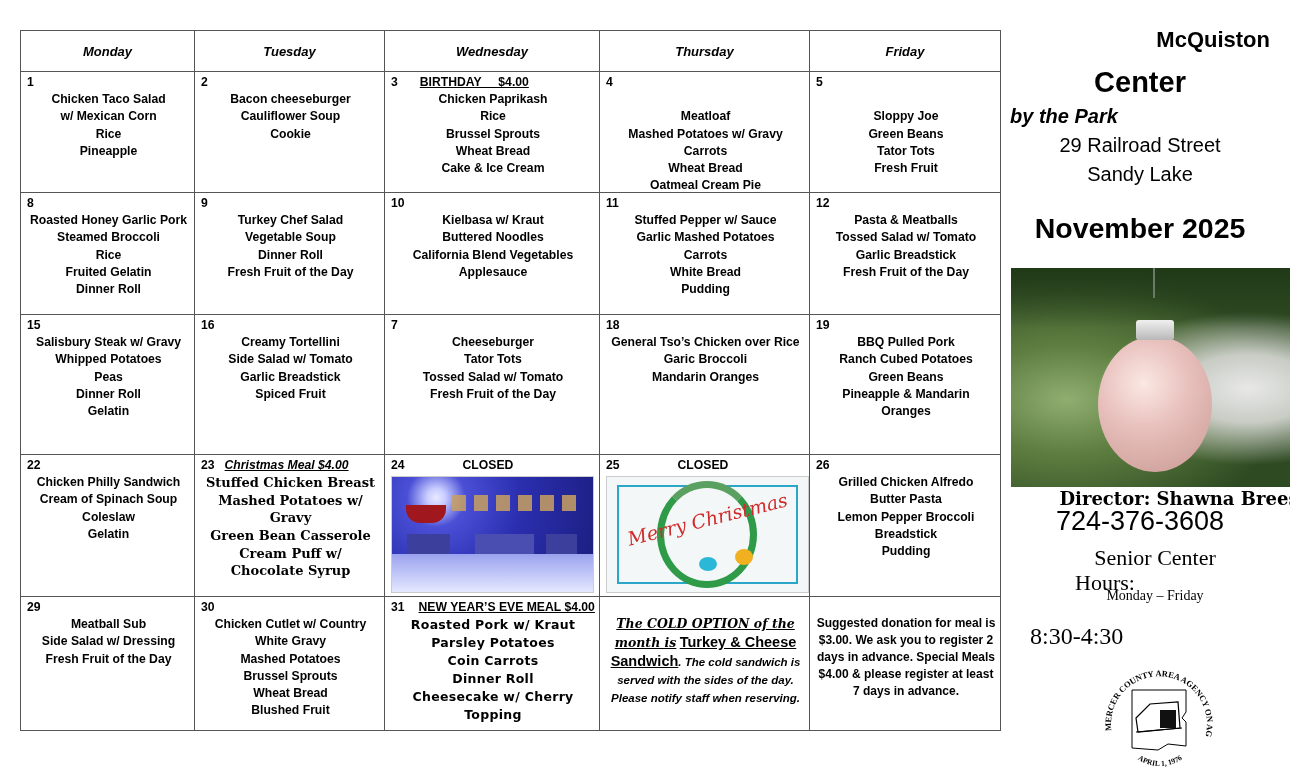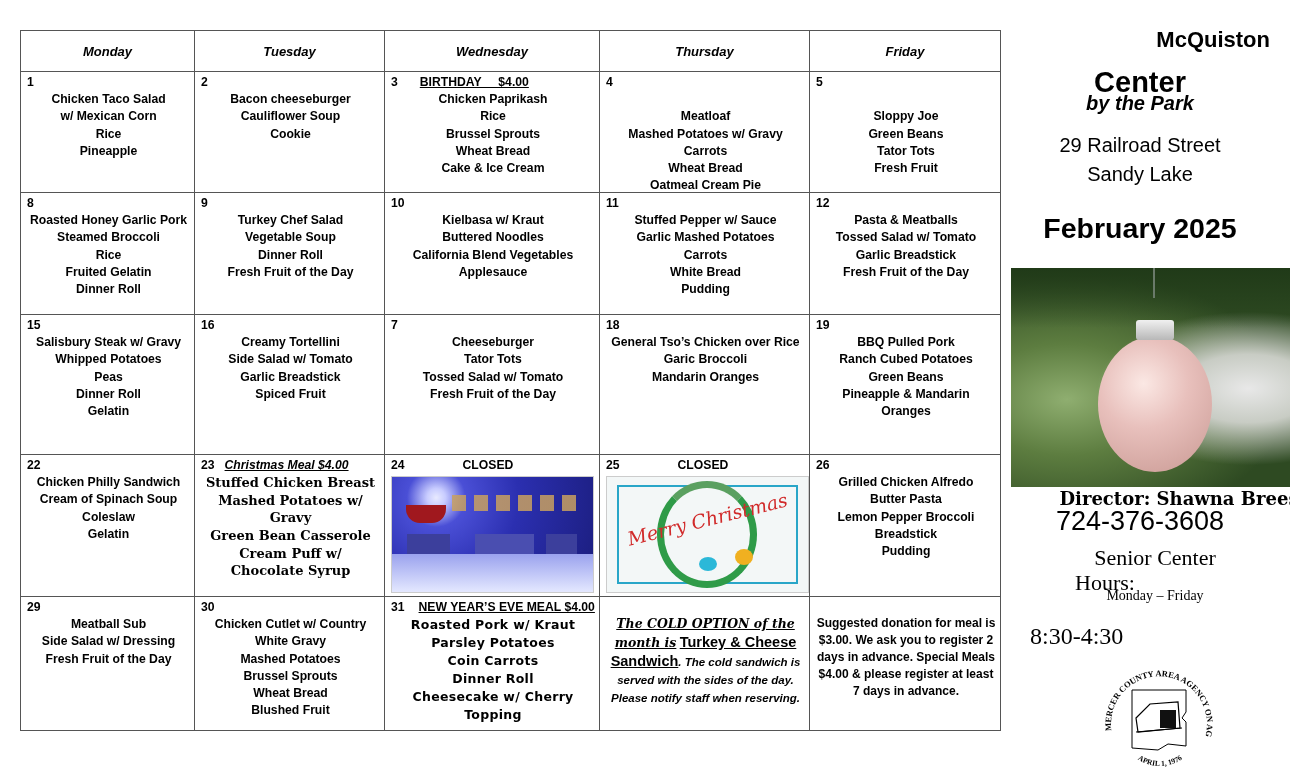--- a/index.html
+++ b/index.html
@@ -30,21 +30,21 @@
   .pic.card .txt{position:absolute;left:0;right:0;top:30px;text-align:center;color:#d12a2a;font-family:"DejaVu Serif",serif;font-style:italic;font-size:19px;line-height:24px;font-weight:normal;transform:rotate(-14deg);}
   .pic.card .bird1{position:absolute;left:92px;top:80px;width:18px;height:14px;border-radius:50%;background:#2bb8d8;}
   .pic.card .bird2{position:absolute;left:128px;top:72px;width:18px;height:16px;border-radius:50%;background:#f0b020;}
   .cold{font-size:12px;line-height:18px;text-align:center;padding-top:16px;}
   .cold .serif-u{font-family:"DejaVu Serif",serif;font-style:italic;font-weight:bold;text-decoration:underline;font-size:12.5px;}
   .cold .big-u{font-size:14.5px;font-weight:bold;text-decoration:underline;}
   .cold .it{font-style:italic;font-weight:bold;font-size:11.5px;}
   .donation{text-align:center;font-size:12px;line-height:17px;padding-top:16px;}
   .t1{position:absolute;left:1010px;top:22px;width:260px;text-align:right;font-size:22px;font-weight:bold;line-height:36px;}
   .t2{position:absolute;left:1010px;top:64px;width:260px;text-align:center;font-size:29px;font-weight:bold;line-height:36px;}
-  .t3{position:absolute;left:1010px;top:92px;width:260px;text-align:center;font-size:20px;font-weight:bold;font-style:italic;}
+  .t3{position:absolute;left:1010px;top:105px;width:260px;text-align:left;font-size:20px;font-weight:bold;font-style:italic;}
   .t4{position:absolute;left:1010px;top:134px;width:260px;text-align:center;font-size:20px;}
   .t5{position:absolute;left:1010px;top:163px;width:260px;text-align:center;font-size:20px;}
   .month{position:absolute;left:1010px;top:212px;width:260px;text-align:center;font-size:28.5px;font-weight:bold;}
   .ornament{position:absolute;left:1011px;top:268px;width:279px;height:219px;overflow:hidden;background:radial-gradient(ellipse at 85% 55%,#e8e8e8 0,#c8ccc4 20%,transparent 45%),radial-gradient(ellipse at 20% 60%,#8fae70 0,#5d7d40 30%,#2e4a22 70%),#3e5a2c;}
   .ornament .needles{position:absolute;left:0;top:0;width:100%;height:60px;background:linear-gradient(180deg,#203a18,transparent);}
   .ornament .wire{position:absolute;left:142px;top:0;width:2px;height:30px;background:#6a7a6a;}
   .ornament .cap{position:absolute;left:125px;top:52px;width:38px;height:20px;background:linear-gradient(#f0f0f0,#b8b8b8);border-radius:3px;}
   .ornament .ball{position:absolute;left:87px;top:68px;width:114px;height:136px;border-radius:50%;background:radial-gradient(circle at 40% 35%,#fbe8e4 0,#e8c0bc 40%,#c89892 100%);}
   .ornament .ball-txt{position:absolute;left:87px;top:100px;width:114px;text-align:center;color:#c0302c;font-family:"DejaVu Serif",serif;font-style:italic;font-size:17px;line-height:26px;}
   .director{position:absolute;left:1050px;top:488px;width:260px;text-align:right;font-family:"DejaVu Serif",serif;font-weight:bold;font-size:18px;}
@@ -378,21 +378,21 @@
         </td>
       </tr>
     </tbody>
 </table>
 
 <div class="t1">McQuiston</div>
 <div class="t2">Center</div>
 <div class="t3">by the Park</div>
 <div class="t4">29 Railroad Street</div>
 <div class="t5">Sandy Lake</div>
-<div class="month">February 2025</div>
+<div class="month">November 2025</div>
 
 <div class="ornament">
   <div class="needles"></div>
   <div class="wire"></div>
   <div class="ball"></div>
   <div class="cap"></div>
 </div>
 
 <div class="director">Director: Shawna Breese</div>
 <div class="phone">724-376-3608</div>

